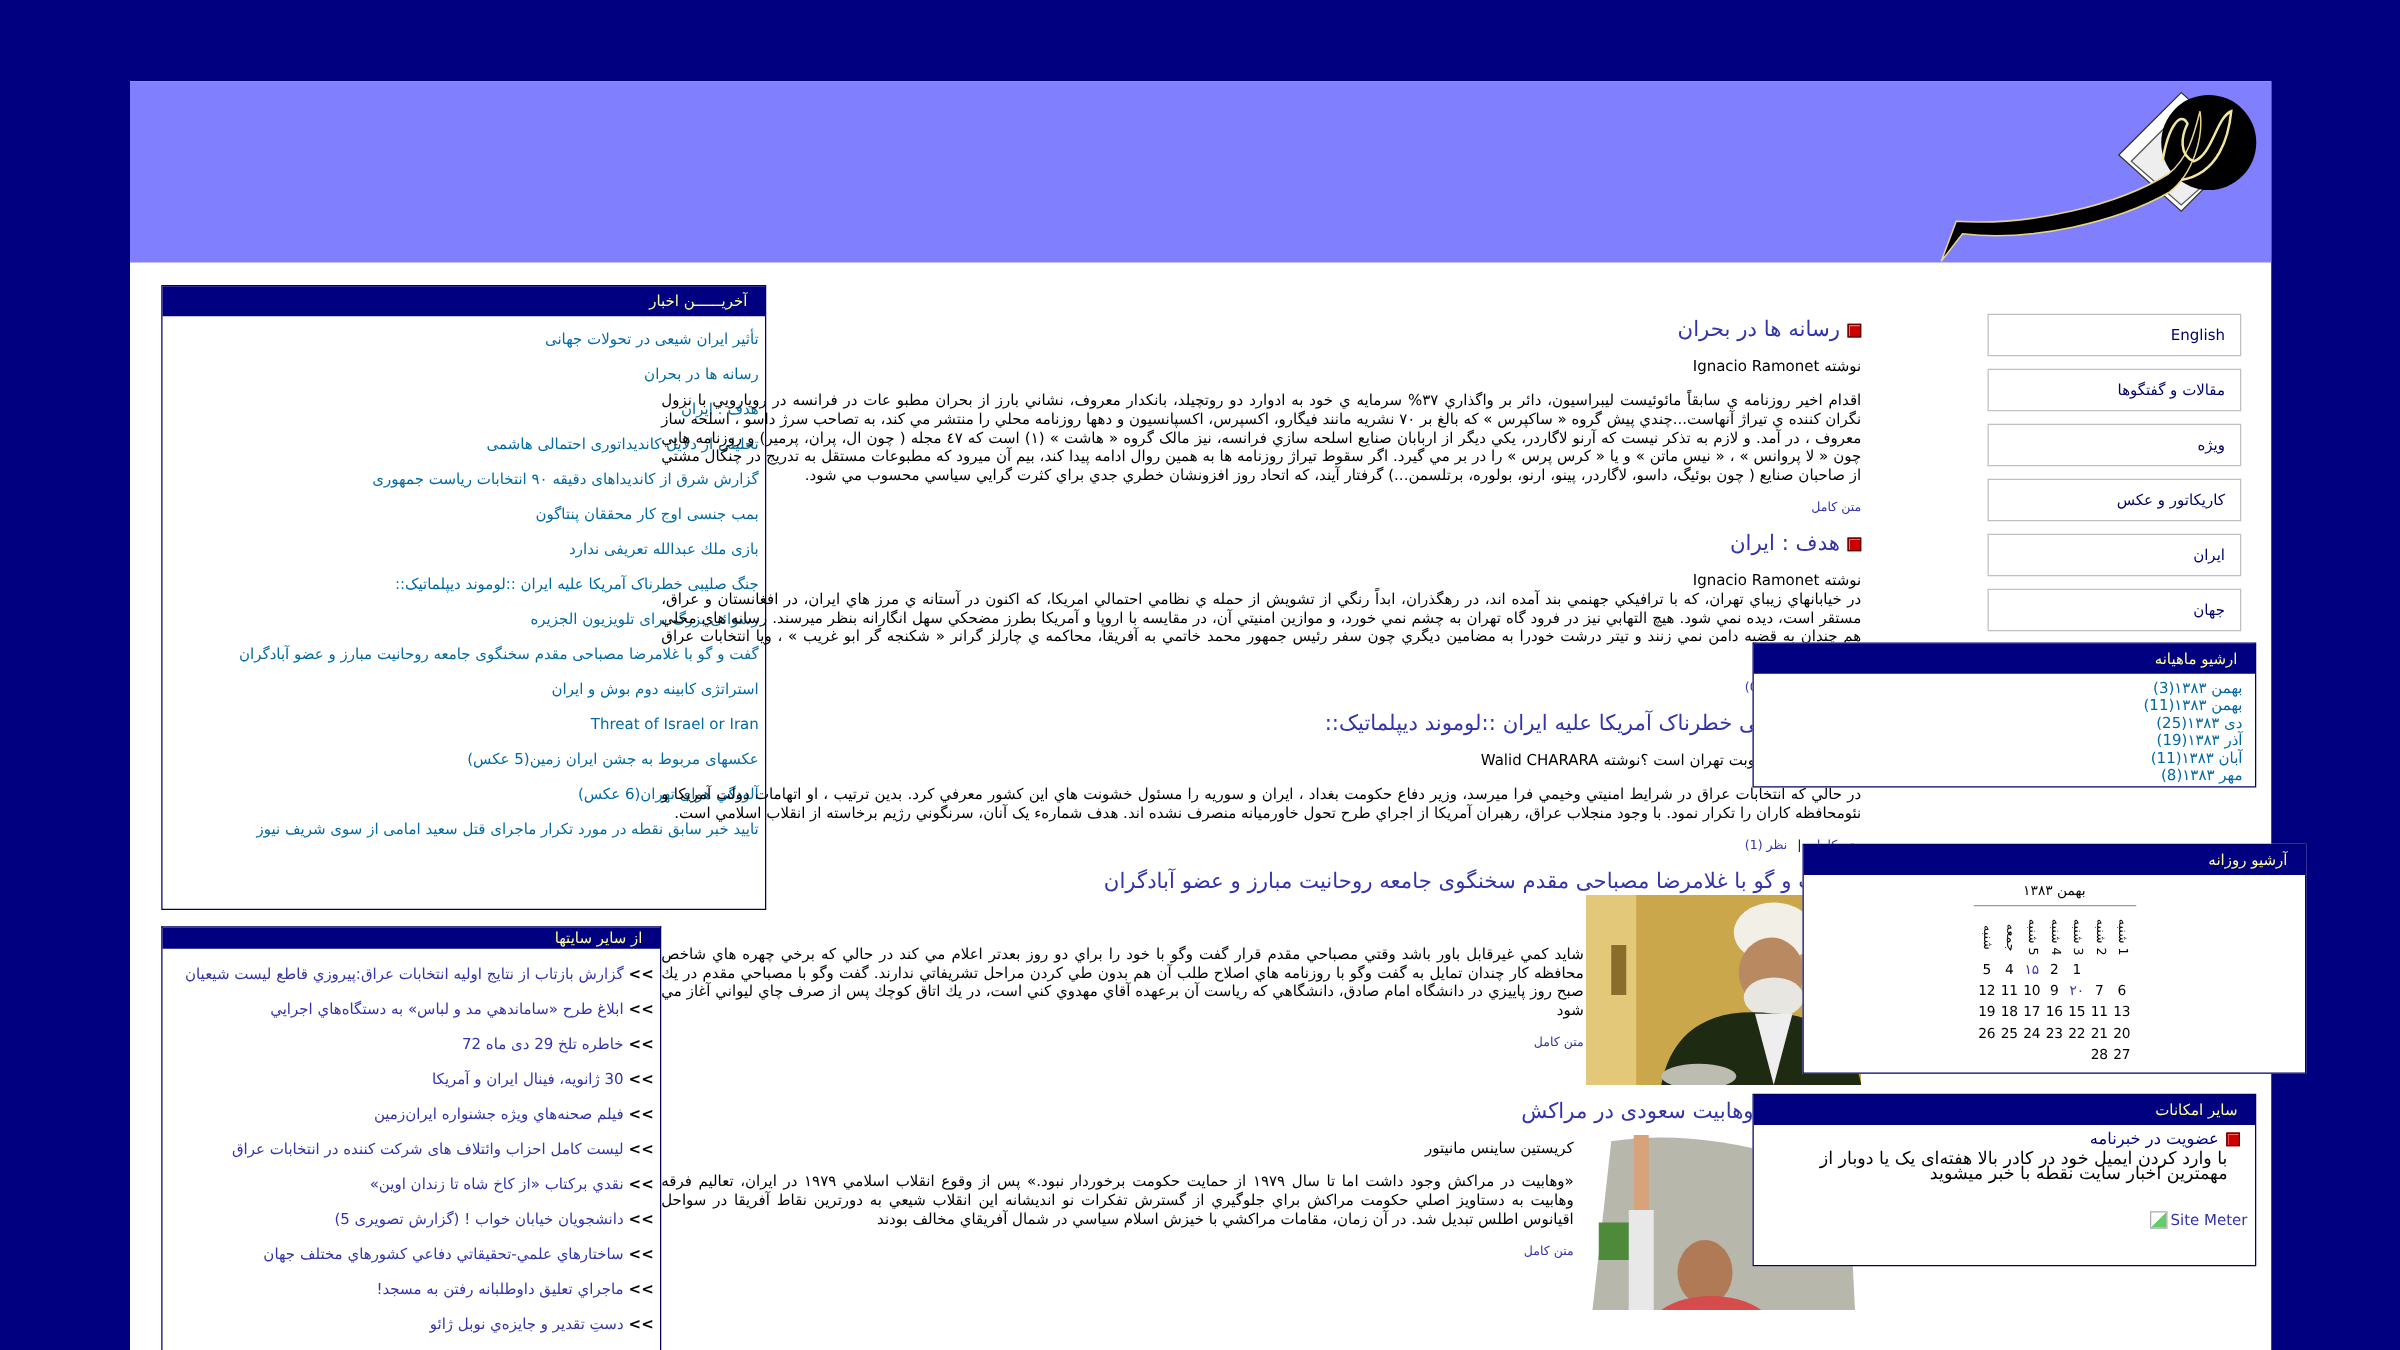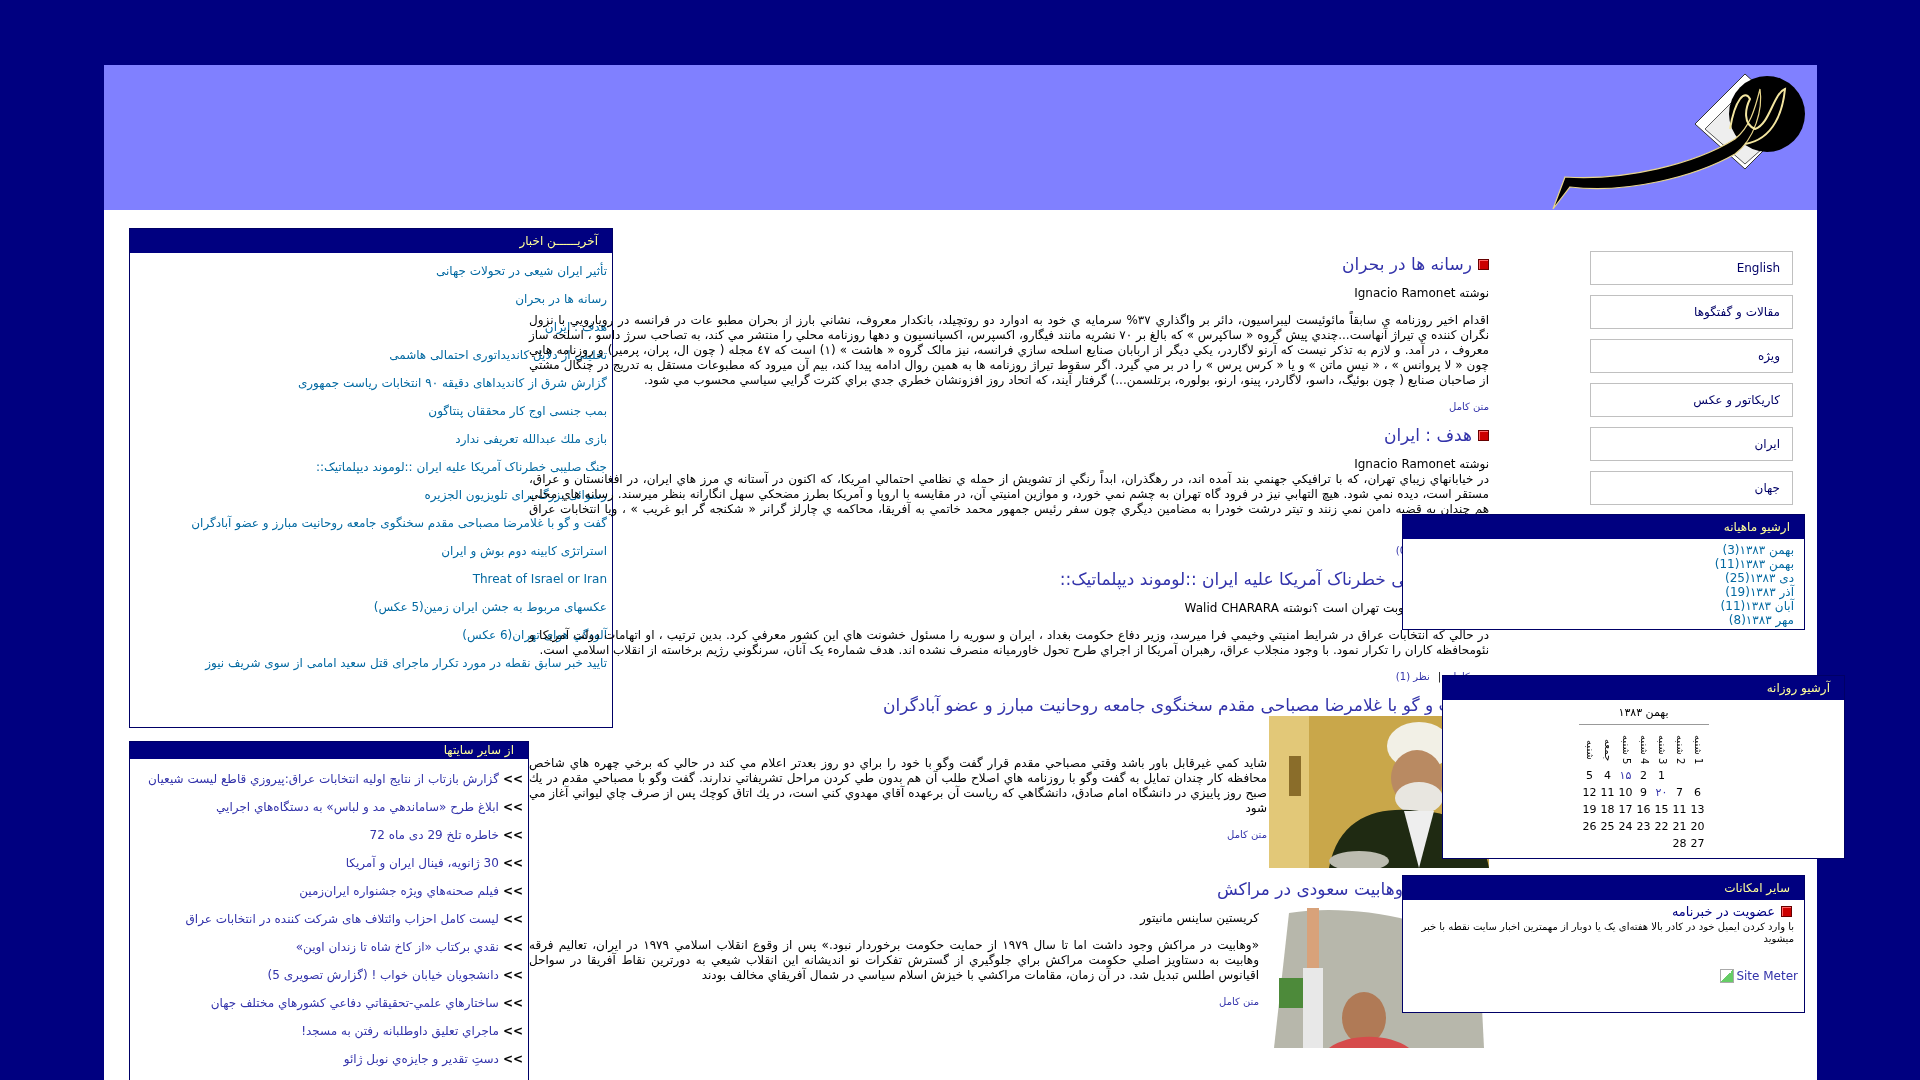--- a/index.html
+++ b/index.html
@@ -51,21 +51,21 @@
   .cal-grid { display: grid; grid-template-columns: repeat(7, 18px); justify-content: center; direction: rtl; }
   .cal-head { font-size: 10px; writing-mode: vertical-rl; height: 34px; margin: 0 auto; color: #000; line-height: 18px; }
   .cal-cell { font-size: 11px; color: #000; height: 17px; line-height: 17px; text-align: center; }
   .cal-cell.link { color: #3333aa; }
 
   .right3 { left: 1298px; top: 810px; width: 403px; height: 138px; }
   .sub-title { font-size: 13px; color: #000080; display: flex; align-items: center; padding: 4px 12px 0; }
   .sub-row { display: flex; align-items: center; padding: 2px 12px 0; gap: 6px; }
   .sub-input { width: 145px; height: 20px; border: 1px solid #bbb; background: #fff; }
   .sub-btn { width: 66px; height: 20px; border: 1px solid #999; background: linear-gradient(#f8f8f8,#dcdcdc); font-size: 12px; font-family: "DejaVu Sans", sans-serif; color: #000; }
-  .sub-note { font-size: 10px; color: #000; line-height: 12px; padding: 2px 10px 0; }
+  .sub-note { font-size: 14px; color: #000; line-height: 12px; padding: 2px 22px 0; }
   .sitemeter { font-size: 12px; color: #3333aa; padding: 24px 6px 0; display: flex; align-items: center; }
   .broken-img { display: inline-block; width: 14px; height: 14px; border: 1px solid #aaa; background: linear-gradient(135deg, #fff 50%, #6c6 50%); margin-right: 2px; }
 </style>
 </head>
 <body>
 
 <div class="page">
   <div class="header">
     <svg class="logo" viewBox="0 0 262 145">
       <polygon points="150,55 200,5 250,50 200,100" fill="#ffffff" stroke="#333" stroke-width="1"></polygon>

